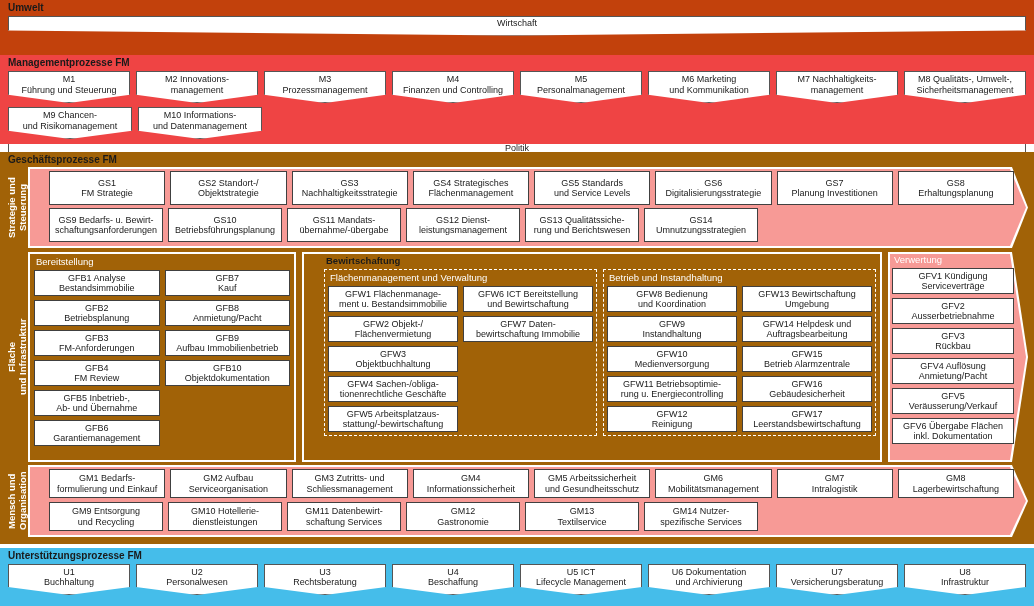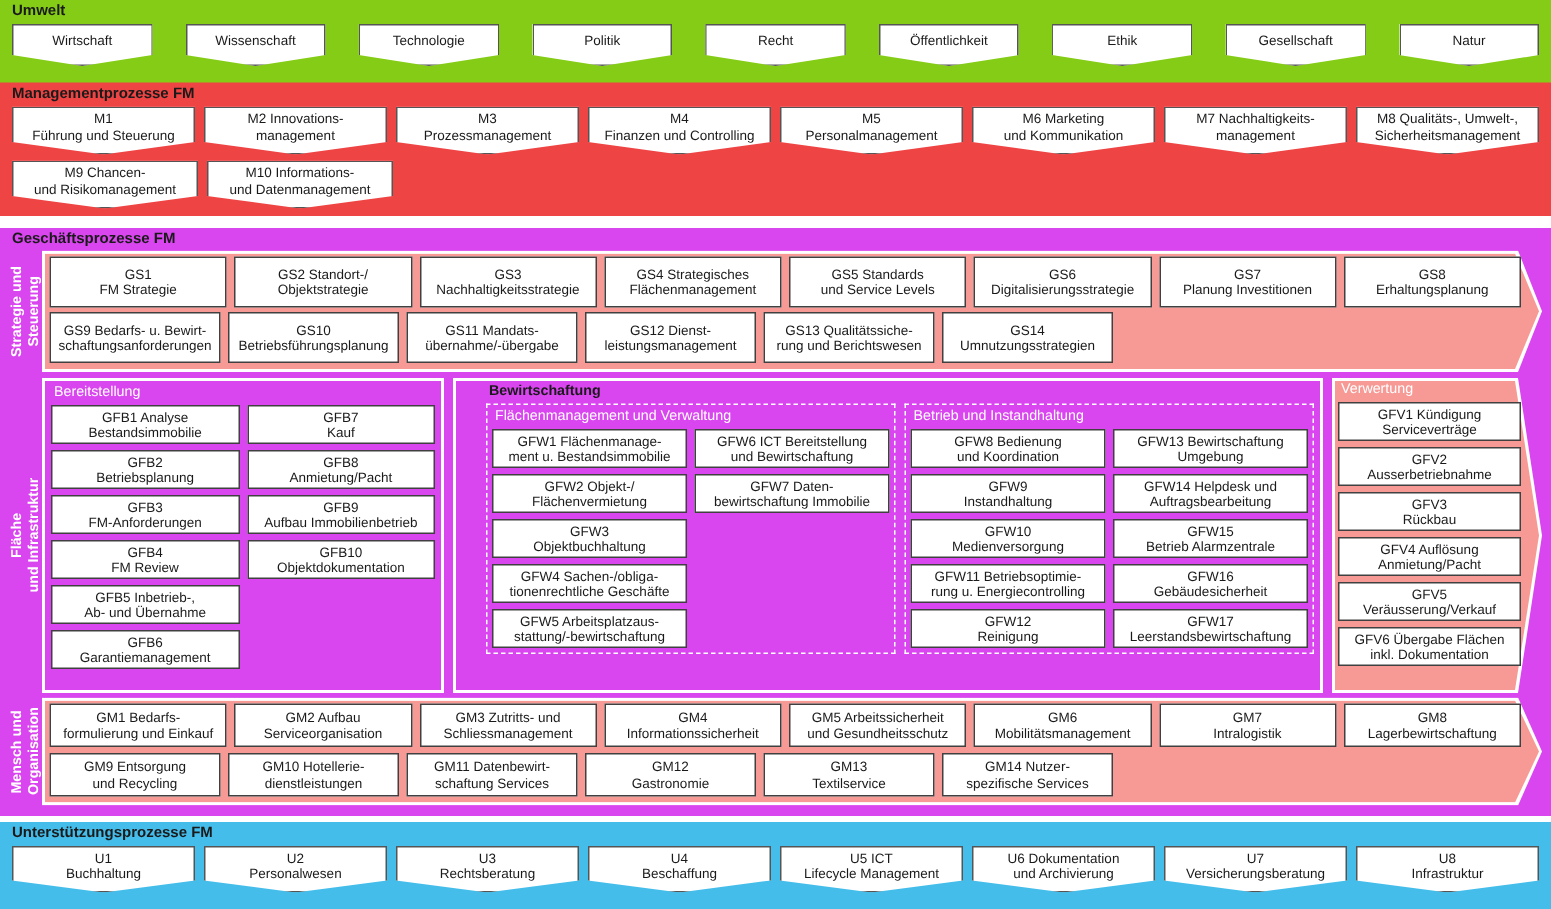--- a/index.html
+++ b/index.html
@@ -49,60 +49,60 @@
     display:flex;align-items:center;justify-content:center;
     text-align:center;
     font-size:9px;line-height:10.5px;
     padding:1px 2px;
     white-space:pre-line;
   }
 
   
   #umwelt{
     position:absolute;left:0;top:0;width:1034px;height:64px;
-    background:#84cc16;
-  }
-  #umwelt .row{display:flex;gap:22px;padding:0 8px;height:28px;}
+    background:#c2410c;
+  }
+  #umwelt .row{display:flex;gap:22px;padding:0 8px;height:28px;flex-direction:column;}
   #umwelt .chip{flex:1;height:28px;}
 
   
   #mgmt{
     position:absolute;left:0;top:55px;width:1034px;height:89px;
     background:#ef4444;
   }
   #mgmt .row{display:flex;gap:6px;padding:0 8px 4px 8px;height:32px;}
   #mgmt .chip{flex:1;height:32px;}
   #mgmt .row.r2 .chip{flex:0 0 124px;}
   #mgmt .row.r2 .spacer{flex:1;}
 
   
   #gp{
     position:absolute;left:0;top:152px;width:1034px;height:392px;
-    background:#d946ef;
+    background:#a16207;
   }
   #gp .gp-title{font-size:10px;font-weight:bold;color:#1a1a1a;padding:2px 0 1px 8px;}
 
   .vlabel{
     writing-mode:vertical-rl;
     transform:rotate(180deg);
     color:#ffffff;
     font-weight:bold;
     font-size:9.5px;
     line-height:11px;
     text-align:center;
     display:flex;align-items:center;justify-content:center;
     white-space:pre-line;
     flex:0 0 22px;
   }
 
   
   .outline{
     position:relative;
     box-sizing:border-box;
-    padding:4px 14px 4px 5px;
+    padding:4px 14px 4px 21px;
   }
   .outline::before{
     content:"";position:absolute;inset:0;
     background:#ffffff;
     -webkit-clip-path:polygon(0 0,calc(100% - 16px) 0,100% 50%,calc(100% - 16px) 100%,0 100%);
     clip-path:polygon(0 0,calc(100% - 16px) 0,100% 50%,calc(100% - 16px) 100%,0 100%);
   }
   .outline::after{
     content:"";position:absolute;left:2px;top:2px;right:2px;bottom:2px;
     background:#f79a96;

